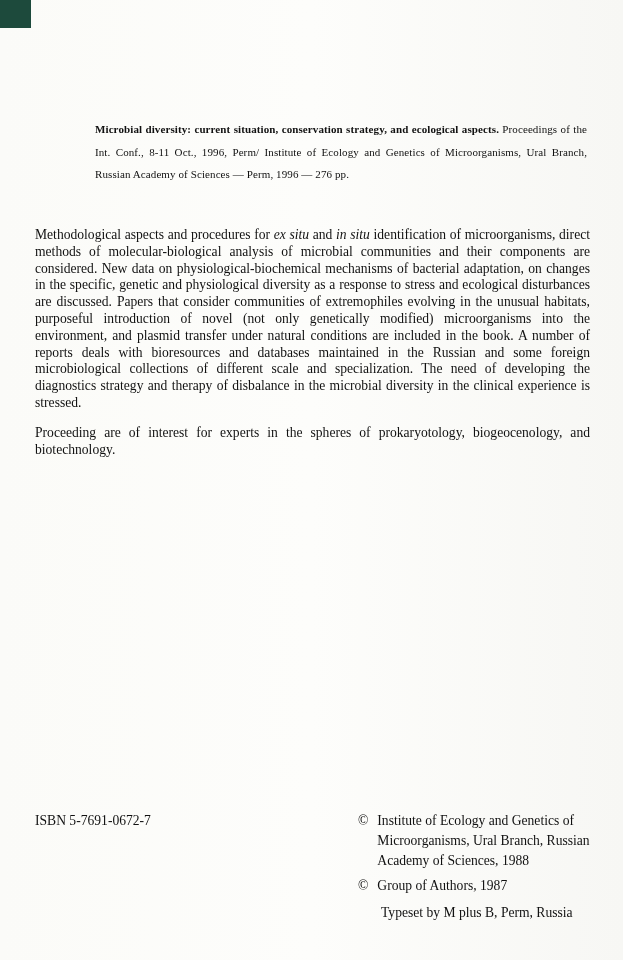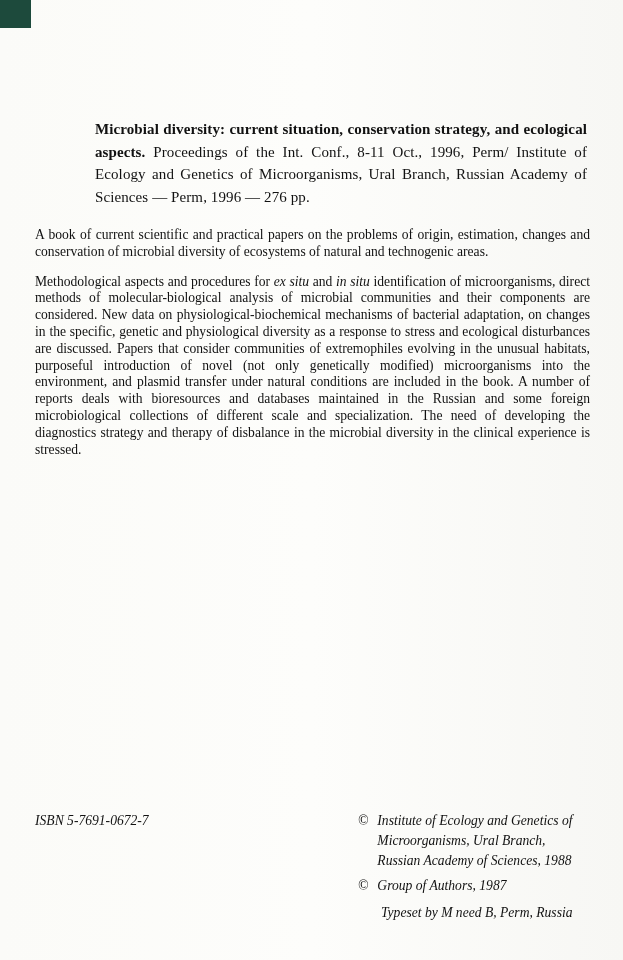--- a/index.html
+++ b/index.html
@@ -26,21 +26,21 @@
     left: 0;
     width: 31px;
     height: 28px;
     background: #1d4a3c;
   }
   .citation {
     position: absolute;
     top: 118px;
     left: 95px;
     width: 492px;
-    font-size: 15px;
+    font-size: 11px;
     line-height: 22.5px;
     text-align: justify;
     letter-spacing: 0.1px;
   }
   .abstract {
     position: absolute;
     top: 227px;
     left: 35px;
     width: 555px;
     font-size: 13.6px;
@@ -53,21 +53,20 @@
   .colophon {
     position: absolute;
     top: 811px;
     left: 35px;
     width: 555px;
     font-size: 13.6px;
     line-height: 20px;
     display: flex;
     justify-content: space-between;
     align-items: flex-start;
-    font-style: italic;
   }
   .isbn {
     white-space: nowrap;
   }
   .rights {
     width: 232px;
   }
   .c-row {
     display: flex;
     gap: 9px;
@@ -87,33 +86,33 @@
 </head>
 <body>
 
 <div class="page">
 
   <div class="corner-mark"></div>
 
   <div class="citation"><span style="font-weight: bold;">Microbial diversity: current situation, conservation strategy, and ecological aspects.</span><span> Proceedings of the Int. Conf., 8-11 Oct., 1996, Perm/ Institute of Ecology and Genetics of Microorganisms, Ural Branch, Russian Academy of Sciences — Perm, 1996 — 276 pp.</span></div>
 
   <div class="abstract">
-    <p>A book of current scientific and practical papers on the problems of origin, estimation, changes and conservation of microbial diversity of ecosystems of natural and technogenic areas.</p>
     <p><span>Methodological aspects and procedures for </span><span style="font-style: italic;">ex situ</span><span> and </span><span style="font-style: italic;">in situ</span><span> identification of microorganisms, direct methods of molecular-biological analysis of microbial communities and their components are considered. New data on physiological-biochemical mechanisms of bacterial adaptation, on changes in the specific, genetic and physiological diversity as a response to stress and ecological disturbances are discussed. Papers that consider communities of extremophiles evolving in the unusual habitats, purposeful introduction of novel (not only genetically modified) microorganisms into the environment, and plasmid transfer under natural conditions are included in the book. A number of reports deals with bioresources and databases maintained in the Russian and some foreign microbiological collections of different scale and specialization. The need of developing the diagnostics strategy and therapy of disbalance in the microbial diversity in the clinical experience is stressed.</span></p>
+    <p>Proceeding are of interest for experts in the spheres of prokaryotology, biogeocenology, and biotechnology.</p>
   </div>
 
   <div class="colophon">
     <div class="isbn">ISBN 5-7691-0672-7</div>
 
     <div class="rights">
       <div class="c-row">
         <span class="c-sym">©</span>
         <span class="c-text">Institute of Ecology and Genetics of Microorganisms, Ural Branch, Russian Academy of Sciences, 1988</span>
       </div>
       <div class="c-row">
         <span class="c-sym">©</span>
         <span class="c-text">Group of Authors, 1987</span>
       </div>
-      <div class="typeset-row">Typeset by M need B, Perm, Russia</div>
+      <div class="typeset-row">Typeset by M plus B, Perm, Russia</div>
     </div>
   </div>
 
 </div>
 
 </body></html>

